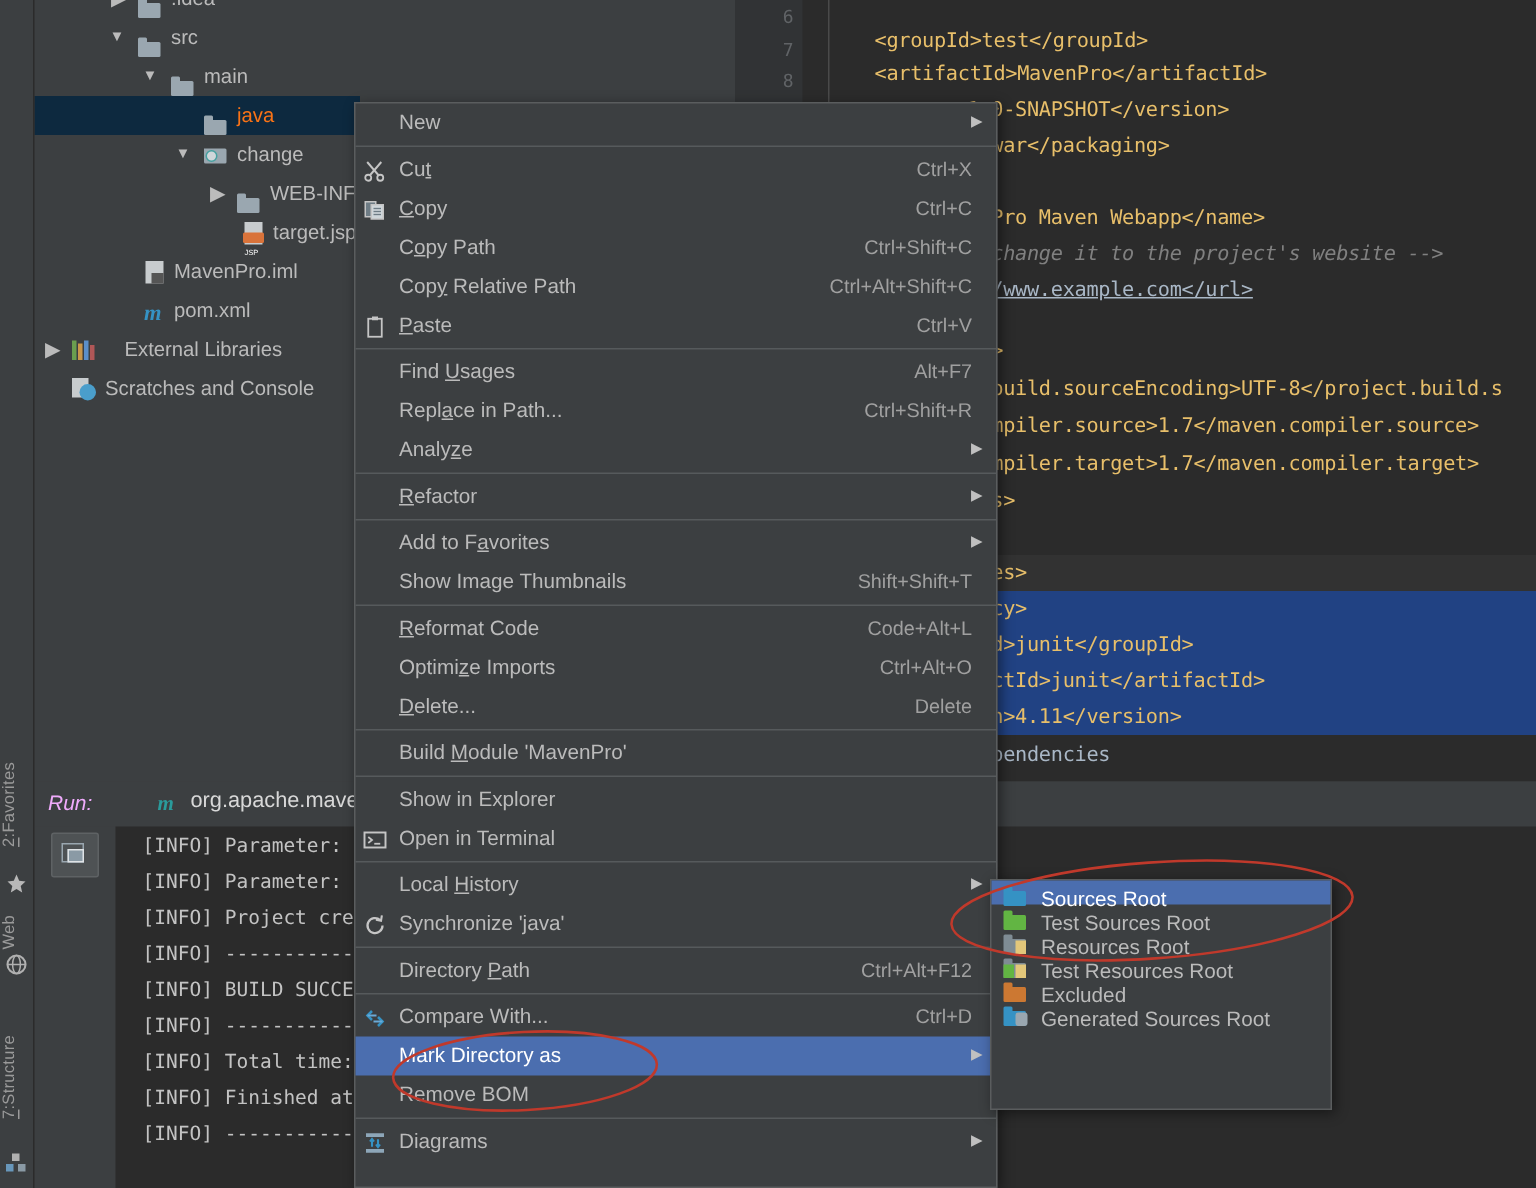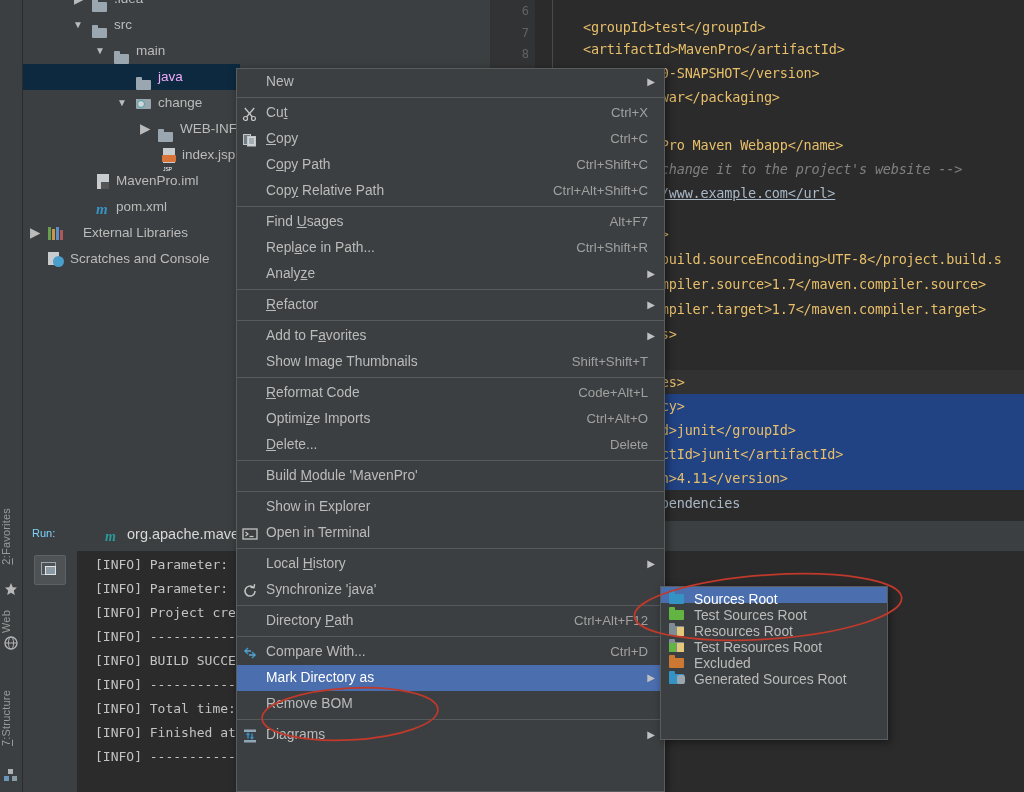--- a/index.html
+++ b/index.html
@@ -40,21 +40,21 @@
   .tg{color:#e8bf6a;}  
   .tx{color:#a9b7c6;}  
   .cm{color:#808080;font-style:italic;}
   .ur{color:#a9b7c6;text-decoration:underline;}
   .codesel{position:absolute;background:#214283;}
   .codesel-line{position:absolute;background:#323232;}
 
   
   #run-panel{left:22px;top:521px;width:1002px;height:271px;background:#3c3f41;}
   #run-header{position:absolute;left:0;top:0;width:1002px;height:30px;}
-  #run-label{position:absolute;left:10px;top:6px;font-size:11px;color:#7dd3fc;}
+  #run-label{position:absolute;left:10px;top:6px;font-size:14px;color:#f0abfc;font-style:italic;}
   #run-cfg-ico{position:absolute;left:83px;top:8px;font-size:14px;color:#2a9b9b;font-style:italic;font-weight:bold;font-family:"Liberation Serif",serif;}
   #run-cfg-name{position:absolute;left:105px;top:5px;font-size:14.5px;color:#d8d8d8;}
   #console-body{position:absolute;left:55px;top:30px;width:947px;height:241px;background:#2b2b2b;}
   .cline{position:absolute;left:18px;white-space:pre;font-family:"DejaVu Sans Mono",monospace;font-size:13px;color:#c3c3c3;}
   #run-gutter{position:absolute;left:0;top:30px;width:55px;height:241px;background:#3c3f41;}
   .rbtn{position:absolute;width:30px;height:28px;}
   .rbtn.active{background:#4e5254;border:1px solid #5e6264;border-radius:2px;}
 
   
   #ctx-menu{
@@ -133,42 +133,42 @@
     <span class="abs folder" style="left:70px;top:7px;"><i></i></span>
     <span class="abs" style="left:92px;top:0;">src</span>
   </div>
   <div class="trow" style="position:absolute;top:38px;left:0;width:218px;">
     <span class="abs" style="left:73px;top:0;font-size:10px;">▼</span>
     <span class="abs folder" style="left:92px;top:7px;"><i></i></span>
     <span class="abs" style="left:114px;top:0;">main</span>
   </div>
   <div class="trow sel" style="position:absolute;top:64px;left:0;width:218px;">
     <span class="abs folder" style="left:114px;top:7px;"><i style="background:#9aa7b0"></i></span>
-    <span class="abs" style="left:136px;top:0;color:#f0abfc;">java</span>
+    <span class="abs" style="left:136px;top:0;color:#f97316;">java</span>
   </div>
   <div class="trow" style="position:absolute;top:90px;left:0;width:218px;">
     <span class="abs" style="left:95px;top:0;font-size:10px;">▼</span>
     <span class="abs" style="left:114px;top:7px;width:15px;height:12px;">
       <span class="abs" style="left:0;top:2px;width:15px;height:10px;background:#9aa7b0;border-radius:0 1px 1px 1px;"></span>
       <span class="abs" style="left:1px;top:3px;width:8px;height:8px;border:1.5px solid #46a0a0;border-radius:50%;box-sizing:border-box;background:#cfd6da;"></span>
     </span>
     <span class="abs" style="left:136px;top:0;">change</span>
   </div>
   <div class="trow" style="position:absolute;top:116px;left:0;width:218px;">
     <span class="abs" style="left:118px;top:0;">▶</span>
     <span class="abs folder" style="left:136px;top:7px;"><i></i></span>
     <span class="abs" style="left:158px;top:0;">WEB-INF</span>
   </div>
   <div class="trow" style="position:absolute;top:142px;left:0;width:218px;">
     <span class="abs" style="left:140px;top:6px;width:14px;height:15px;">
       <span class="abs" style="left:1px;top:0;width:12px;height:15px;background:#c8ccce;"></span>
       <span class="abs" style="left:0;top:7px;width:14px;height:7px;background:#d9733a;border-radius:1px;"></span>
       <span class="abs" style="left:1px;top:8px;font-size:5px;color:#fff;font-family:'Liberation Sans',sans-serif;">JSP</span>
     </span>
-    <span class="abs" style="left:160px;top:0;">index.jsp</span>
+    <span class="abs" style="left:160px;top:0;">target.jsp</span>
   </div>
   <div class="trow" style="position:absolute;top:168px;left:0;width:218px;">
     <span class="abs" style="left:74px;top:6px;width:14px;height:15px;">
       <span class="abs" style="left:1px;top:0;width:12px;height:15px;background:#c8ccce;"></span>
       <span class="abs" style="left:5px;top:8px;width:8px;height:7px;background:#555;"></span>
     </span>
     <span class="abs" style="left:94px;top:0;">MavenPro.iml</span>
   </div>
   <div class="trow" style="position:absolute;top:194px;left:0;width:218px;">
     <span class="abs" style="left:74px;top:2px;font-style:italic;font-weight:bold;color:#3592c4;font-family:'Liberation Serif',serif;font-size:15px;">m</span>
@@ -282,20 +282,30 @@
   <div class="mi">
     <span class="mlabel">C<span class="u">o</span>py Path</span>
     <span class="maccel">Ctrl+Shift+C</span>
   </div>
 
   <div class="mi">
     <span class="mlabel">Cop<span class="u">y</span> Relative Path</span>
     <span class="maccel">Ctrl+Alt+Shift+C</span>
   </div>
 
+  <div class="mi">
+    <span class="micon">
+      <svg viewBox="0 0 16 16" width="16" height="16">
+          <rect x="3.5" y="2.5" width="9" height="12" fill="none" stroke="#c5c5c5" stroke-width="1.2"></rect>
+          <rect x="6" y="1" width="4" height="2.5" fill="#c5c5c5"></rect>
+        </svg>
+    </span>
+    <span class="mlabel"><span class="u">P</span>aste</span>
+    <span class="maccel">Ctrl+V</span>
+  </div>
   <div class="msep"></div>
 
   <div class="mi">
     <span class="mlabel">Find <span class="u">U</span>sages</span>
     <span class="maccel">Alt+F7</span>
   </div>
   <div class="mi">
     <span class="mlabel">Repl<span class="u">a</span>ce in Path...</span>
     <span class="maccel">Ctrl+Shift+R</span>
   </div>

